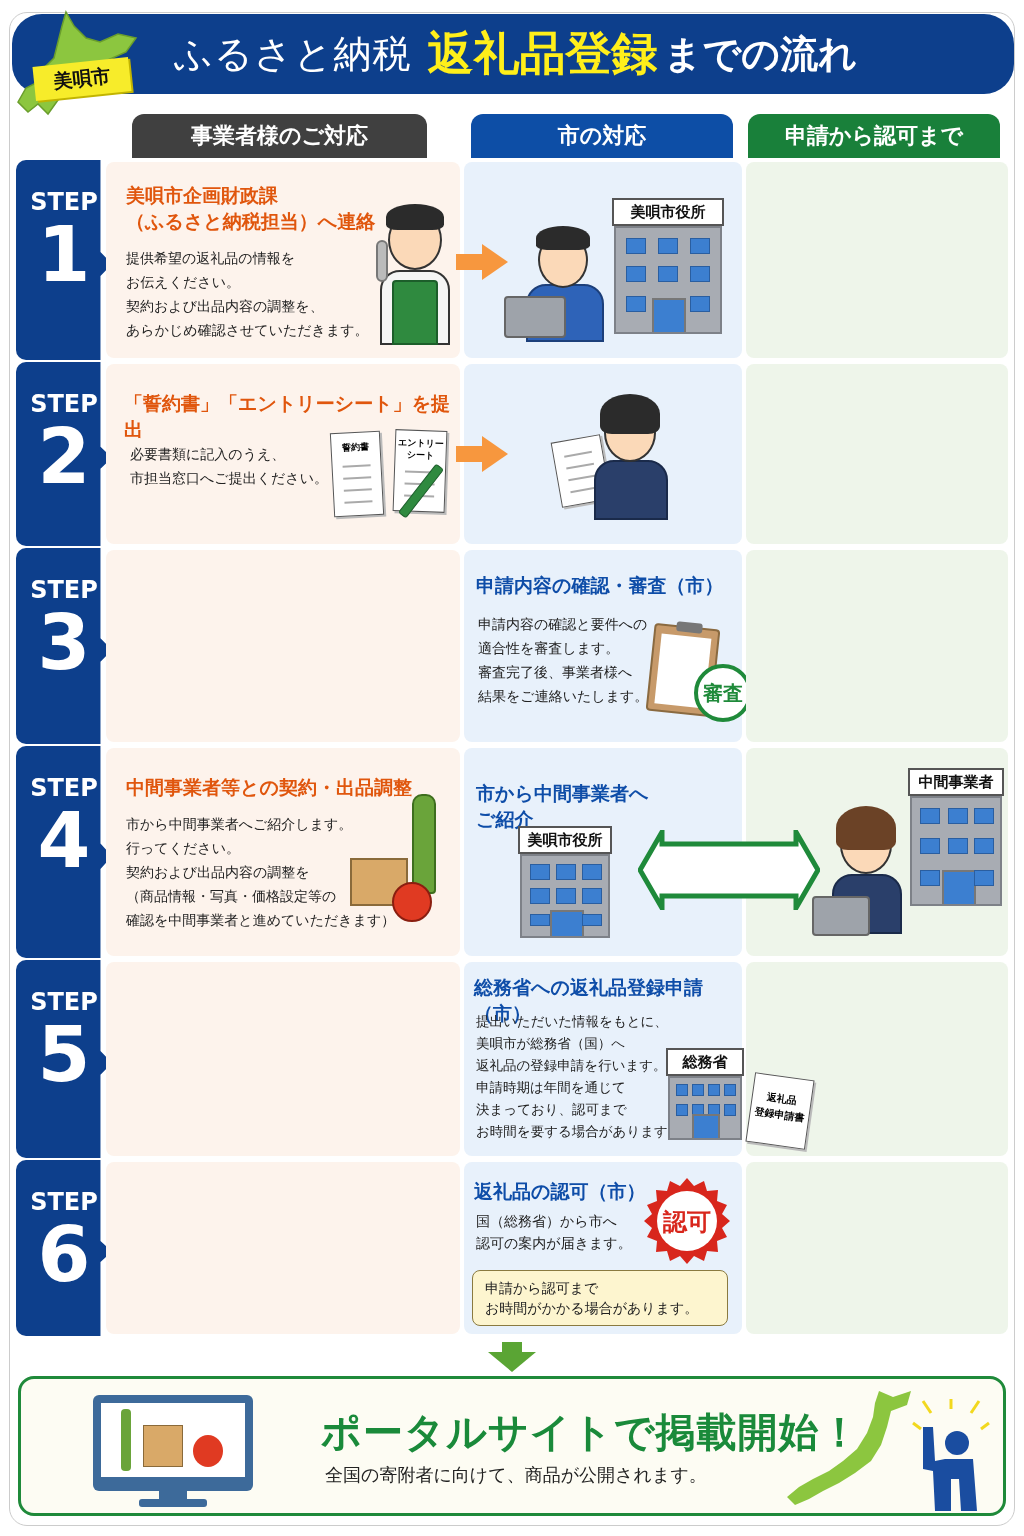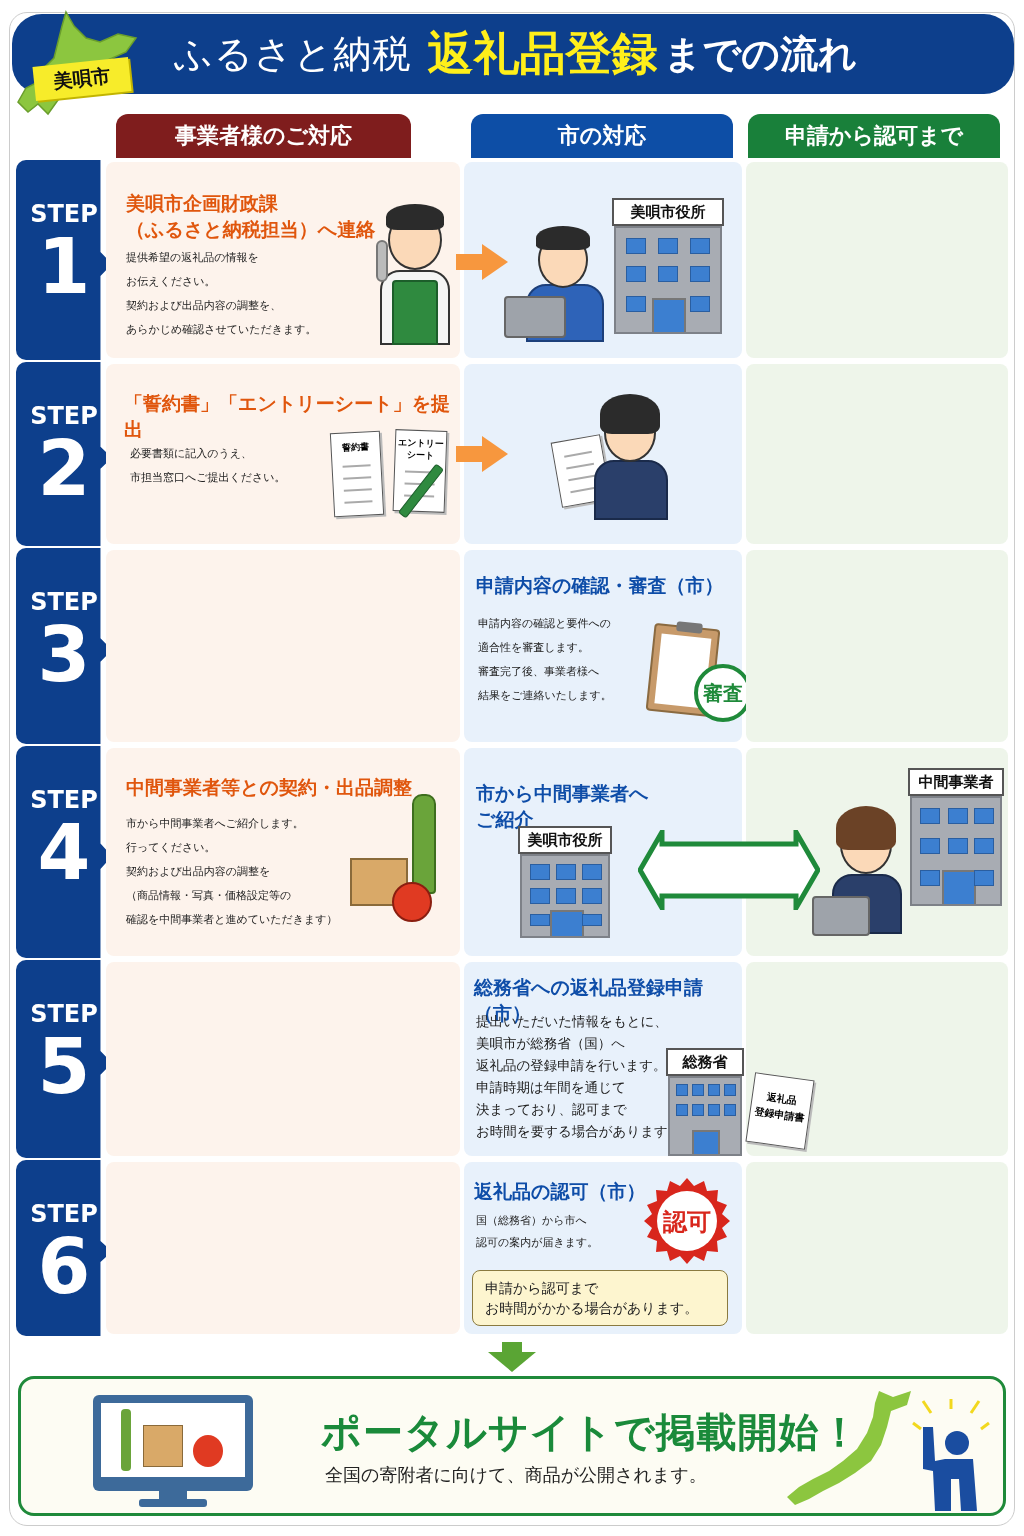--- a/index.html
+++ b/index.html
@@ -5,34 +5,34 @@
 *{box-sizing:border-box;margin:0;padding:0}
 body{width:1024px;height:1536px;background:#fff;font-family:"DejaVu Sans","Liberation Sans",sans-serif;position:relative;overflow:hidden}
 .frame{position:absolute;left:9px;top:12px;width:1006px;height:1514px;border:1px solid #ccc;border-radius:18px;background:#fff}
 .header{position:absolute;left:12px;top:14px;width:1002px;height:80px;background:#0d3f8c;border-radius:30px;display:flex;align-items:center;padding-left:162px}
 .header .t1{color:#fff;font-weight:normal;font-size:38px;letter-spacing:1px}
 .header .t2{color:#ffef1a;font-weight:bold;font-size:46px;margin:0 6px 0 16px}
 .header .t3{color:#fff;font-weight:bold;font-size:38px}
 .hokkaido{position:absolute;left:8px;top:8px;width:130px;height:110px}
 .city-tag{position:absolute;left:34px;top:62px;width:96px;height:34px;background:#f7ec2a;transform:rotate(-6deg);display:flex;align-items:center;justify-content:center;font-weight:bold;font-size:19px;color:#111;box-shadow:2px 2px 0 #c2b400}
 .colhead{position:absolute;top:114px;height:44px;border-radius:12px 12px 0 0;color:#fff;font-weight:bold;font-size:22px;display:flex;align-items:center;justify-content:center}
-.ch1{left:116px;width:295px;background:#7f1d1d}
+.ch1{left:132px;width:295px;background:#404040}
 .ch2{left:471px;width:262px;background:#0d4ea6}
 .ch3{left:748px;width:252px;background:#19803a}
 .row{position:absolute;left:16px;width:994px}
 .step{position:absolute;left:0;top:0;width:96px;height:100%;background:#0d3f8c;border-radius:10px 0 0 10px;clip-path:polygon(0 0,88% 0,88% 46%,100% 52%,88% 58%,88% 100%,0 100%);color:#fff;text-align:center}
-.step .lbl{font-weight:bold;font-size:24px;margin-top:40px;letter-spacing:0}
+.step .lbl{font-weight:bold;font-size:24px;margin-top:28px;letter-spacing:0}
 .step .num{font-weight:bold;font-size:76px;line-height:78px}
 .cell{position:absolute;top:2px;bottom:2px;border-radius:8px}
 .c1{left:90px;width:354px;background:#fdf3ec}
 .c2{left:448px;width:278px;background:#e8f1fb}
 .c3{left:730px;width:262px;background:#eef5ea}
 .ttl-o{color:#e0560d;font-weight:bold;font-size:19px;line-height:26px}
 .ttl-b{color:#0e4da8;font-weight:bold;font-size:19px;line-height:26px}
-.txt{color:#222;font-size:11px;line-height:24px}
+.txt{color:#222;font-size:14px;line-height:24px}
 .abs{position:absolute}
 .arrow-r{width:0;height:0;border-top:18px solid transparent;border-bottom:18px solid transparent;border-left:26px solid #f7973e}
 .arrow-shaft{width:26px;height:16px;background:#f7973e}
 .bldg{position:absolute;background:#a8acb3;border:2px solid #7d8188}
 .bldg .sign{position:absolute;left:-4px;right:-4px;top:-30px;height:28px;background:#fff;border:2px solid #555;font-weight:bold;font-size:15px;color:#111;display:flex;align-items:center;justify-content:center}
 .win{position:absolute;width:20px;height:16px;background:#3c7fd0;border:1px solid #2a5ea0}
 .door{position:absolute;bottom:0;width:34px;height:34px;background:#3c7fd0;border:2px solid #777;border-bottom:none}
 .person{position:absolute}
 .head{position:absolute;border-radius:50%;background:#fbd9b8;border:2px solid #333}
 .hair{position:absolute;border-radius:50% 50% 20% 20%;background:#2b2b2b}
@@ -67,21 +67,21 @@
 <div class="colhead ch1">事業者様のご対応</div>
 <div class="colhead ch2">市の対応</div>
 <div class="colhead ch3">申請から認可まで</div>
 
 <div class="row" style="top:160px;height:200px">
   <div class="step">
     <div class="lbl">STEP</div>
     <div class="num">1</div>
   </div>
   <div class="cell c1">
-    <div class="abs" style="left:20px;top:28px">
+    <div class="abs" style="left:20px;top:20px">
       <div class="ttl-o">美唄市企画財政課</div>
       <div class="ttl-o">（ふるさと納税担当）へ連絡</div>
     </div>
     <div class="abs txt" style="left:20px;top:84px">
       <div>提供希望の返礼品の情報を</div>
       <div>お伝えください。</div>
       <div>契約および出品内容の調整を、</div>
       <div>あらかじめ確認させていただきます。</div>
     </div>
 
@@ -262,21 +262,21 @@
   <div class="cell c2">
     <div class="abs ttl-b" style="left:10px;top:12px">総務省への返礼品登録申請（市）</div>
     <div class="abs txt" style="left:12px;top:48px;line-height:22px;font-size:13.5px">
       <div>提出いただいた情報をもとに、</div>
       <div>美唄市が総務省（国）へ</div>
       <div>返礼品の登録申請を行います。</div>
       <div>申請時期は年間を通じて</div>
       <div>決まっており、認可まで</div>
       <div>お時間を要する場合があります。</div>
     </div>
-    <div class="bldg" style="left:204px;top:114px;width:74px;height:80px">
+    <div class="bldg" style="left:204px;top:114px;width:74px;height:64px">
       <div class="sign">総務省</div>
       <div class="win" style="left:6px;top:6px;width:12px;height:12px"></div>
         <div class="win" style="left:22px;top:6px;width:12px;height:12px"></div>
         <div class="win" style="left:38px;top:6px;width:12px;height:12px"></div>
         <div class="win" style="left:54px;top:6px;width:12px;height:12px"></div>
       <div class="win" style="left:6px;top:26px;width:12px;height:12px"></div>
         <div class="win" style="left:22px;top:26px;width:12px;height:12px"></div>
         <div class="win" style="left:38px;top:26px;width:12px;height:12px"></div>
         <div class="win" style="left:54px;top:26px;width:12px;height:12px"></div>
       <div class="door" style="left:22px;width:28px;height:24px"></div>

